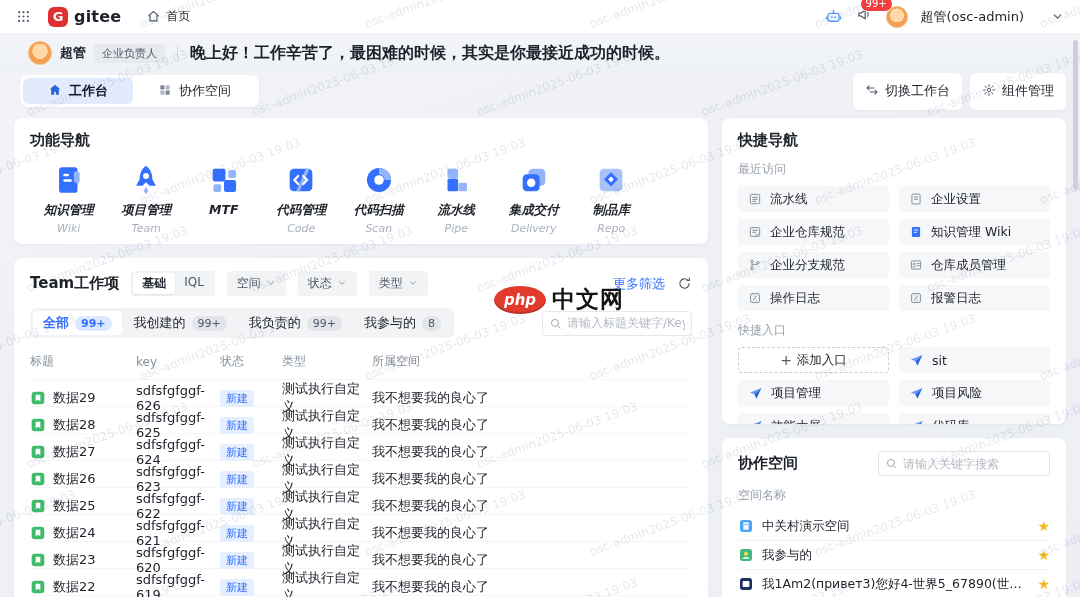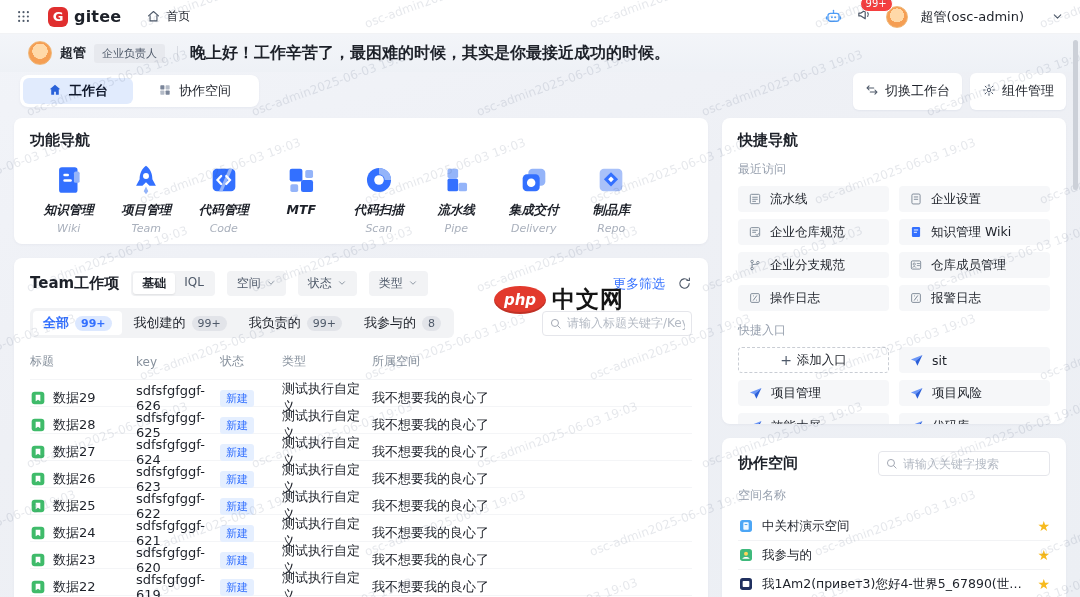--- a/index.html
+++ b/index.html
@@ -245,39 +245,39 @@
                 <circle cx="12" cy="9.2" r="2.1" fill="#fff"></circle>
                 <path d="M12 16.5l1.6 3.5L12 22l-1.6-2z" fill="#94b4f9"></path>
               </svg>
             </span>
     <span class="fn-label">项目管理</span>
     <span class="fn-sub">Team</span>
   </div>
           <div class="fn-item">
     <span class="fn-icon">
               <svg viewBox="0 0 24 24" width="34" height="34">
-                <rect x="4" y="4" width="16" height="16" rx="3" fill="#3370ff"></rect>
-                <path d="M15.5 4H18L11 20H8.5z" fill="#94b4f9"></path>
-                <path d="M10 9.2L7.4 12l2.6 2.8M13.6 9.2L16.2 12l-2.6 2.8" stroke="#fff" stroke-width="1.6" fill="none" stroke-linecap="round"></path>
-              </svg>
-            </span>
-    <span class="fn-label">代码管理</span>
-    <span class="fn-sub">Code</span>
-  </div>
-          <div class="fn-item">
-    <span class="fn-icon">
-              <svg viewBox="0 0 24 24" width="34" height="34">
                 <rect x="4" y="4" width="9" height="9" rx="1.5" fill="#3370ff"></rect>
                 <rect x="15" y="5" width="5.5" height="5.5" rx="1.2" fill="#94b4f9"></rect>
                 <rect x="4.5" y="15" width="5.5" height="5.5" rx="1.2" fill="#94b4f9"></rect>
                 <rect x="12" y="12" width="8.5" height="8.5" rx="1.5" fill="#3370ff"></rect>
               </svg>
             </span>
     <span class="fn-label">MTF</span>
     <span class="fn-sub"></span>
+  </div>
+          <div class="fn-item">
+    <span class="fn-icon">
+              <svg viewBox="0 0 24 24" width="34" height="34">
+                <rect x="4" y="4" width="16" height="16" rx="3" fill="#3370ff"></rect>
+                <path d="M15.5 4H18L11 20H8.5z" fill="#94b4f9"></path>
+                <path d="M10 9.2L7.4 12l2.6 2.8M13.6 9.2L16.2 12l-2.6 2.8" stroke="#fff" stroke-width="1.6" fill="none" stroke-linecap="round"></path>
+              </svg>
+            </span>
+    <span class="fn-label">代码管理</span>
+    <span class="fn-sub">Code</span>
   </div>
           <div class="fn-item">
     <span class="fn-icon">
               <svg viewBox="0 0 24 24" width="34" height="34">
                 <circle cx="12" cy="12" r="8.5" fill="#3370ff"></circle>
                 <path d="M12 3.5a8.5 8.5 0 0 1 8.5 8.5H16a4 4 0 0 0-4-4z" fill="#94b4f9"></path>
                 <circle cx="12" cy="12" r="3.4" fill="#fff"></circle>
               </svg>
             </span>
     <span class="fn-label">代码扫描</span>

